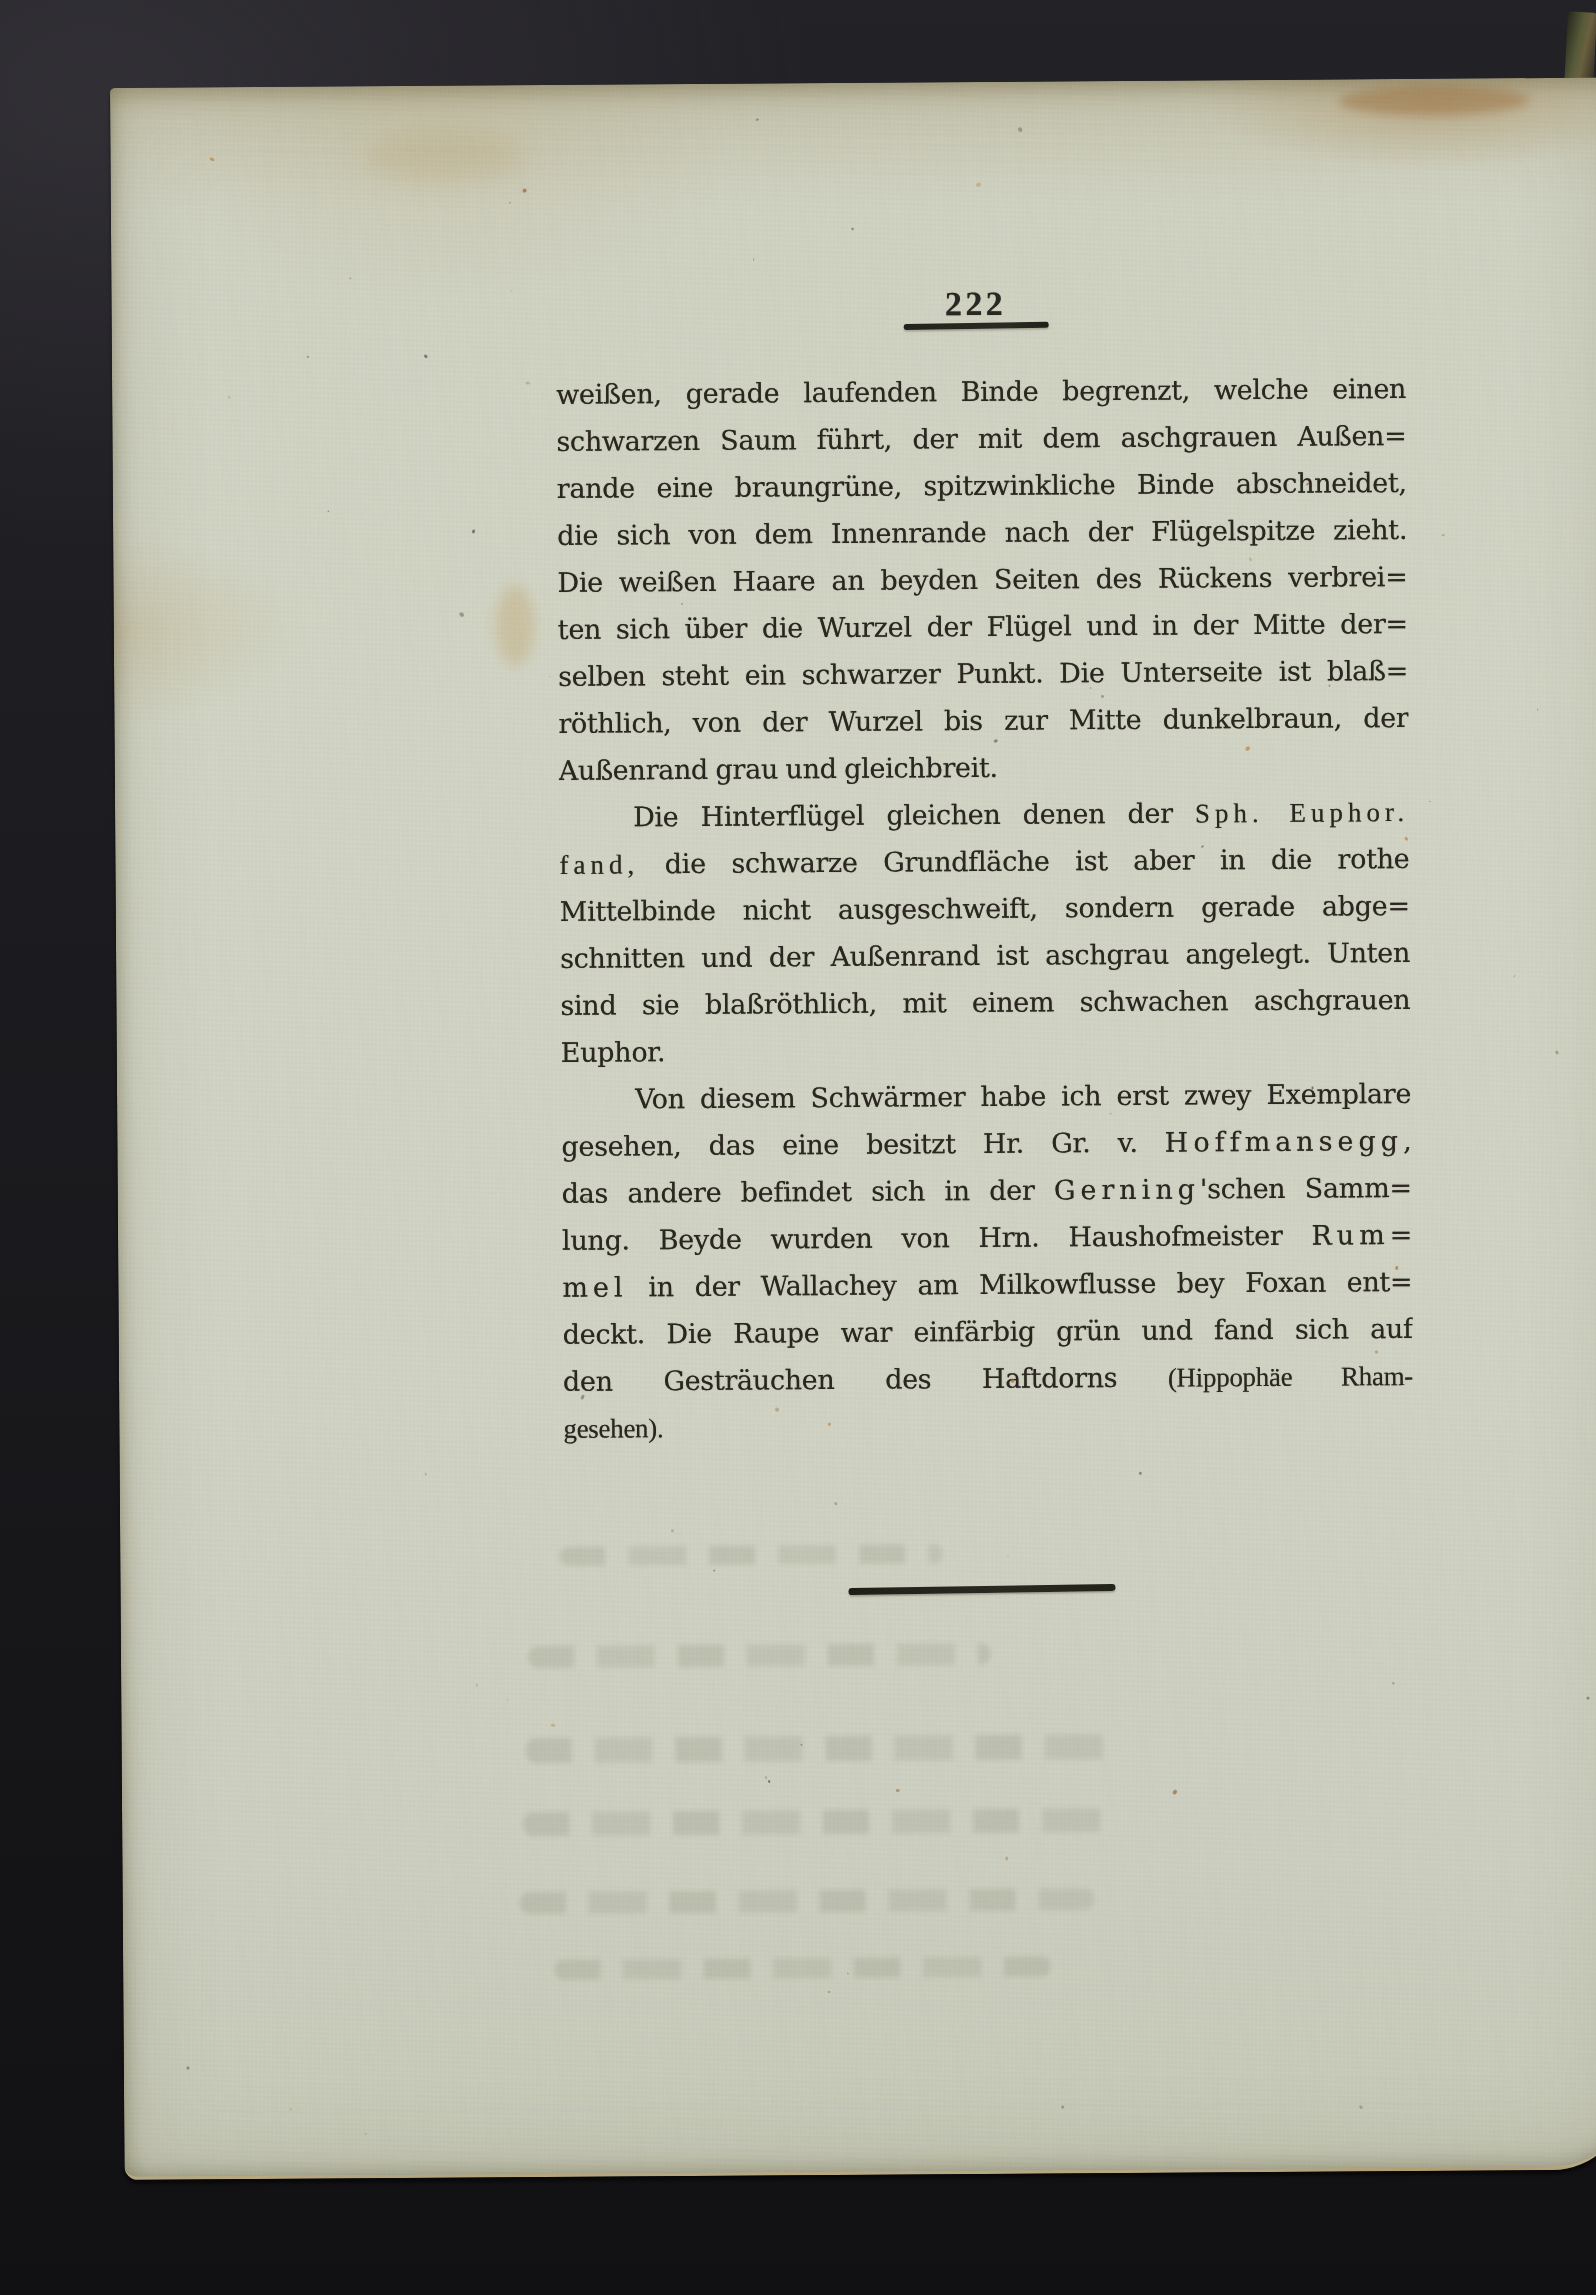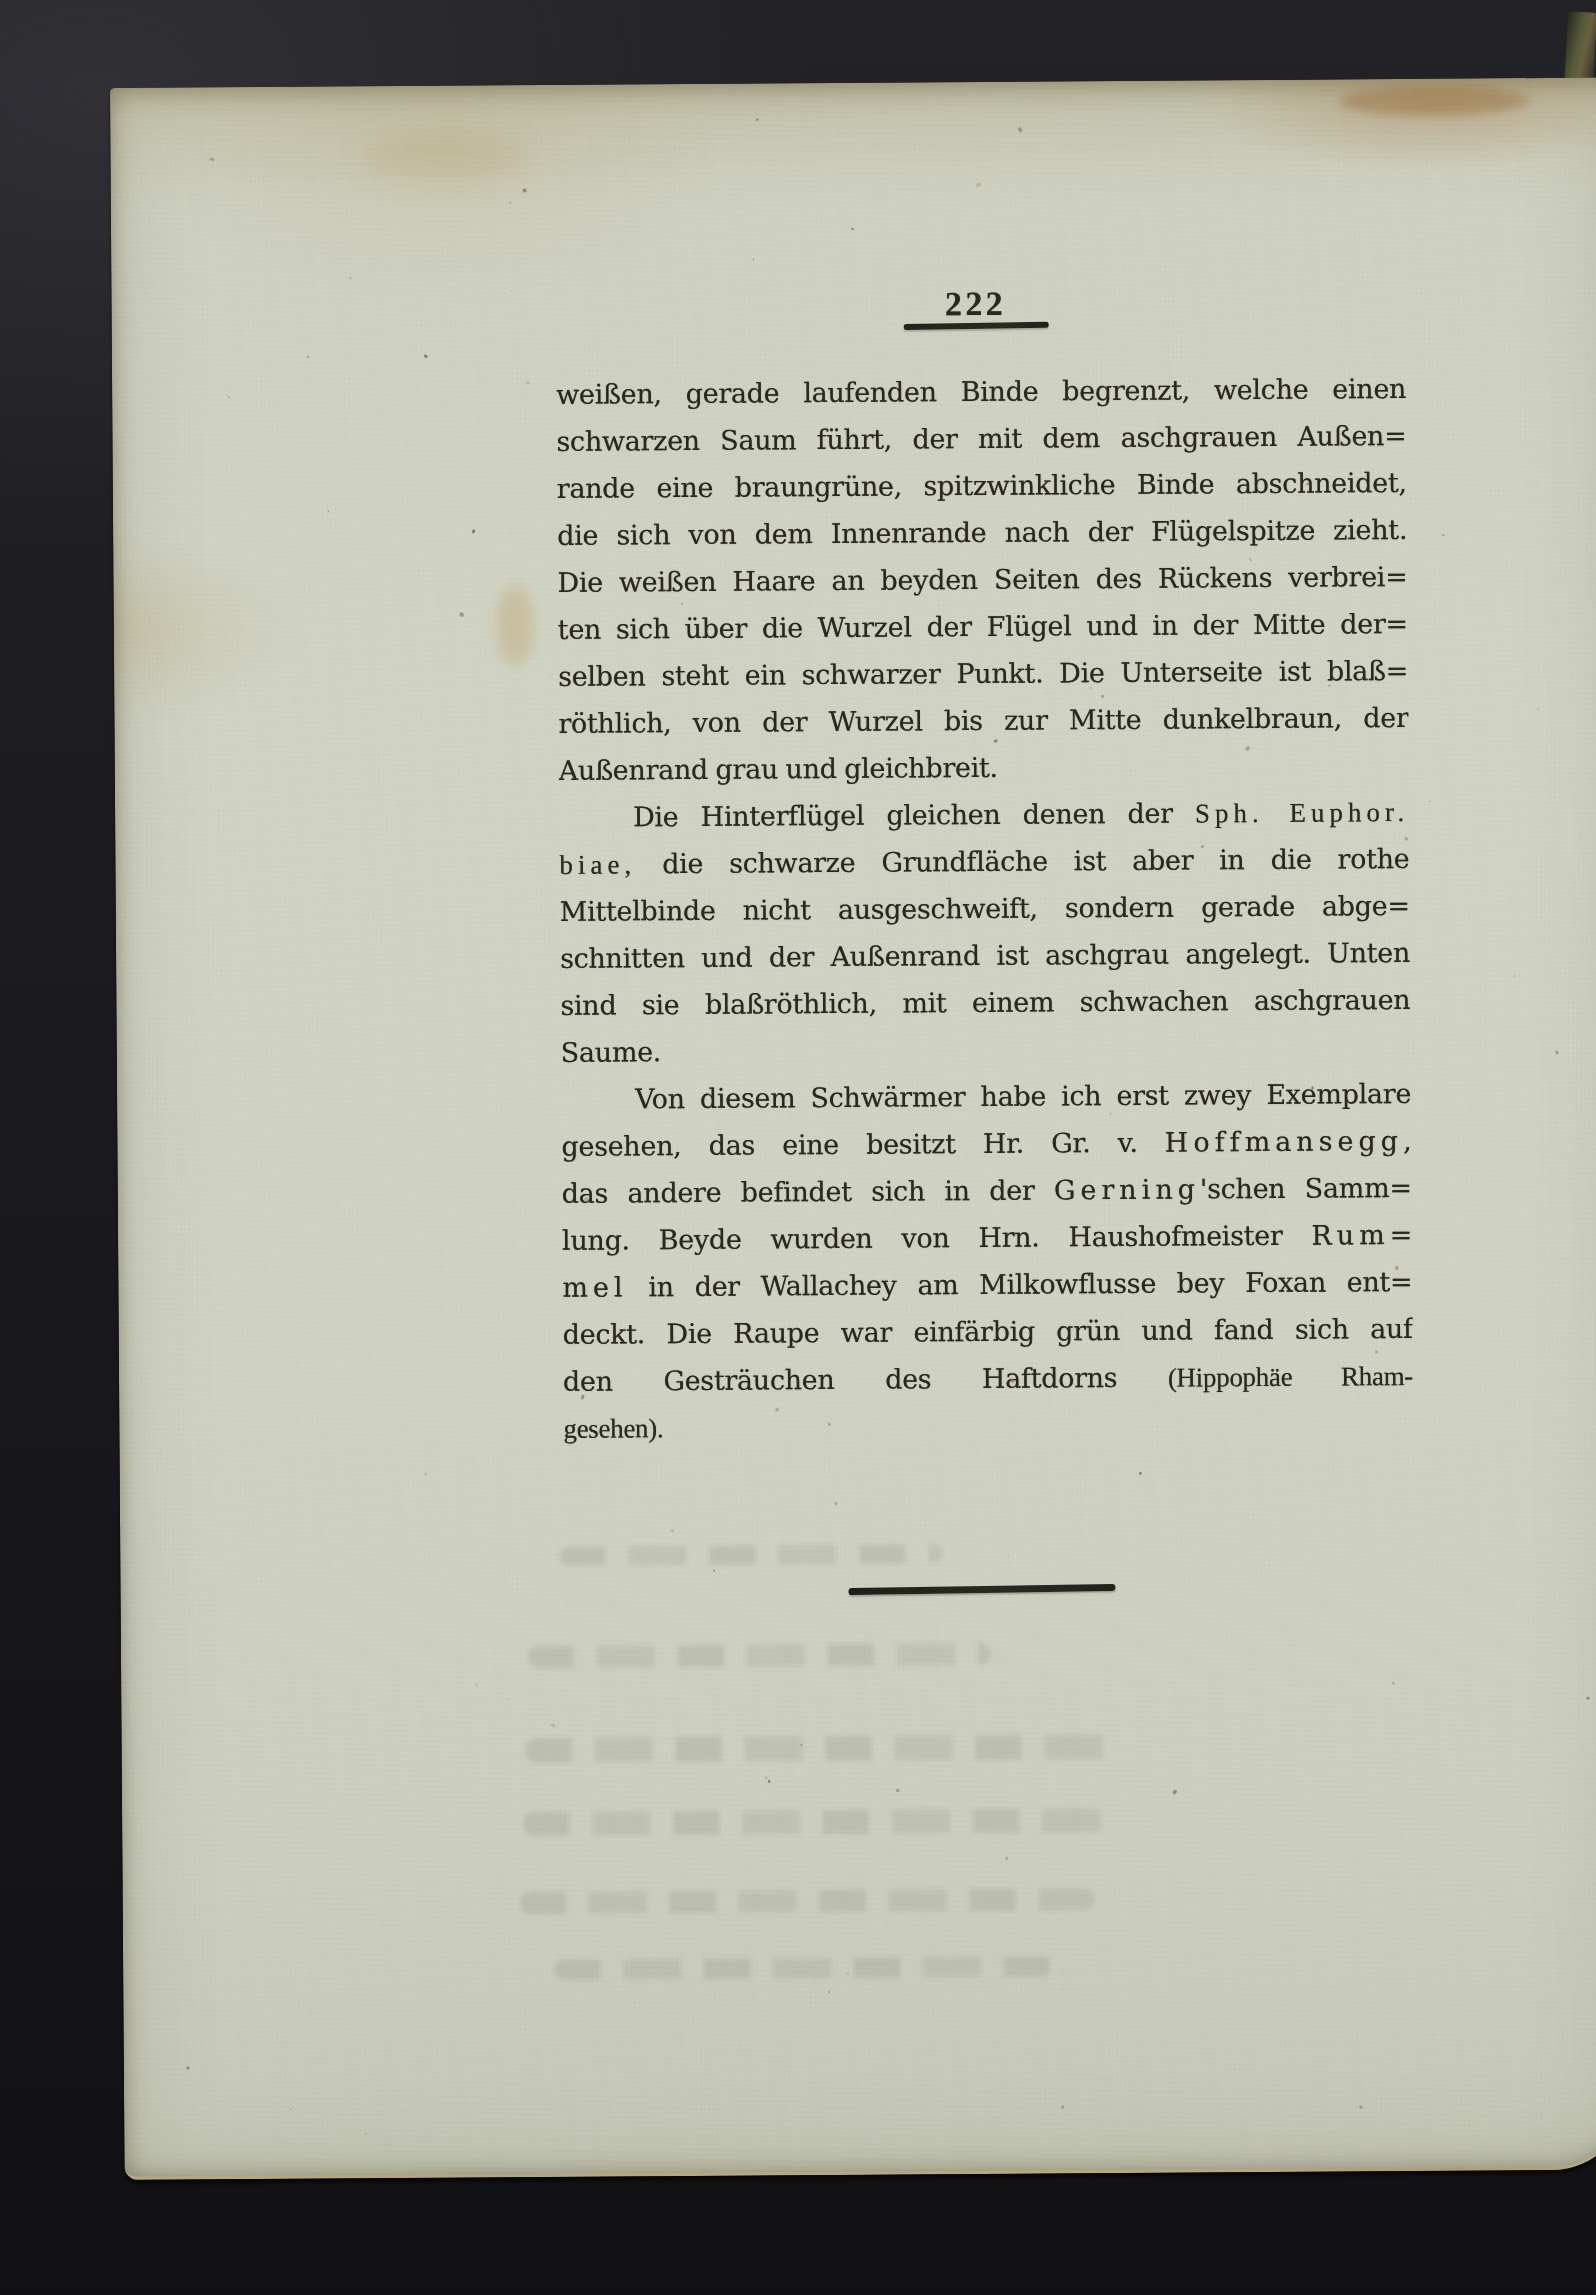--- a/index.html
+++ b/index.html
@@ -109,25 +109,25 @@
       <div class="line"><span class="fr">weißen, gerade laufenden Binde begrenzt, welche einen</span></div>
       <div class="line"><span class="fr">schwarzen Saum führt, der mit dem aschgrauen Außen=</span></div>
       <div class="line"><span class="fr">rande eine braungrüne, spitzwinkliche Binde abschneidet,</span></div>
       <div class="line"><span class="fr">die sich von dem Innenrande nach der Flügelspitze zieht.</span></div>
       <div class="line"><span class="fr">Die weißen Haare an beyden Seiten des Rückens verbrei=</span></div>
       <div class="line"><span class="fr">ten sich über die Wurzel der Flügel und in der Mitte der=</span></div>
       <div class="line"><span class="fr">selben steht ein schwarzer Punkt.  Die Unterseite ist blaß=</span></div>
       <div class="line"><span class="fr">röthlich, von der Wurzel bis zur Mitte dunkelbraun, der</span></div>
       <div class="line last"><span class="fr">Außenrand grau und gleichbreit.</span></div>
       <div class="line indent"><span class="fr">Die Hinterflügel gleichen denen der </span><span class="an sp">Sph. Euphor.</span></div>
-      <div class="line"><span class="an sp">biae,</span><span class="fr"> die schwarze Grundfläche ist aber in die rothe</span></div>
+      <div class="line"><span class="an sp">fand,</span><span class="fr"> die schwarze Grundfläche ist aber in die rothe</span></div>
       <div class="line"><span class="fr">Mittelbinde nicht ausgeschweift, sondern gerade abge=</span></div>
       <div class="line"><span class="fr">schnitten und der Außenrand ist aschgrau angelegt. Unten</span></div>
       <div class="line"><span class="fr">sind sie blaßröthlich, mit einem schwachen aschgrauen</span></div>
-      <div class="line last"><span class="fr">Saume.</span></div>
+      <div class="line last"><span class="fr">Euphor.</span></div>
       <div class="line indent"><span class="fr">Von diesem Schwärmer habe ich erst zwey Exemplare</span></div>
       <div class="line"><span class="fr">gesehen, das eine besitzt Hr. Gr. v. </span><span class="fr sp">Hoffmansegg</span><span class="fr">,</span></div>
       <div class="line"><span class="fr">das andere befindet sich in der </span><span class="fr sp">Gerning</span><span class="fr">'schen Samm=</span></div>
       <div class="line"><span class="fr">lung. Beyde wurden von Hrn. Haushofmeister </span><span class="fr sp">Rum</span><span class="fr">=</span></div>
       <div class="line"><span class="fr sp">mel</span><span class="fr"> in der Wallachey am Milkowflusse bey Foxan ent=</span></div>
       <div class="line"><span class="fr">deckt.  Die Raupe war einfärbig grün und fand sich auf</span></div>
       <div class="line"><span class="fr">den Gesträuchen des Haftdorns </span><span class="an">(Hippophäe Rham-</span></div>
       <div class="line last"><span class="an">gesehen).</span></div>
     </div>
 

